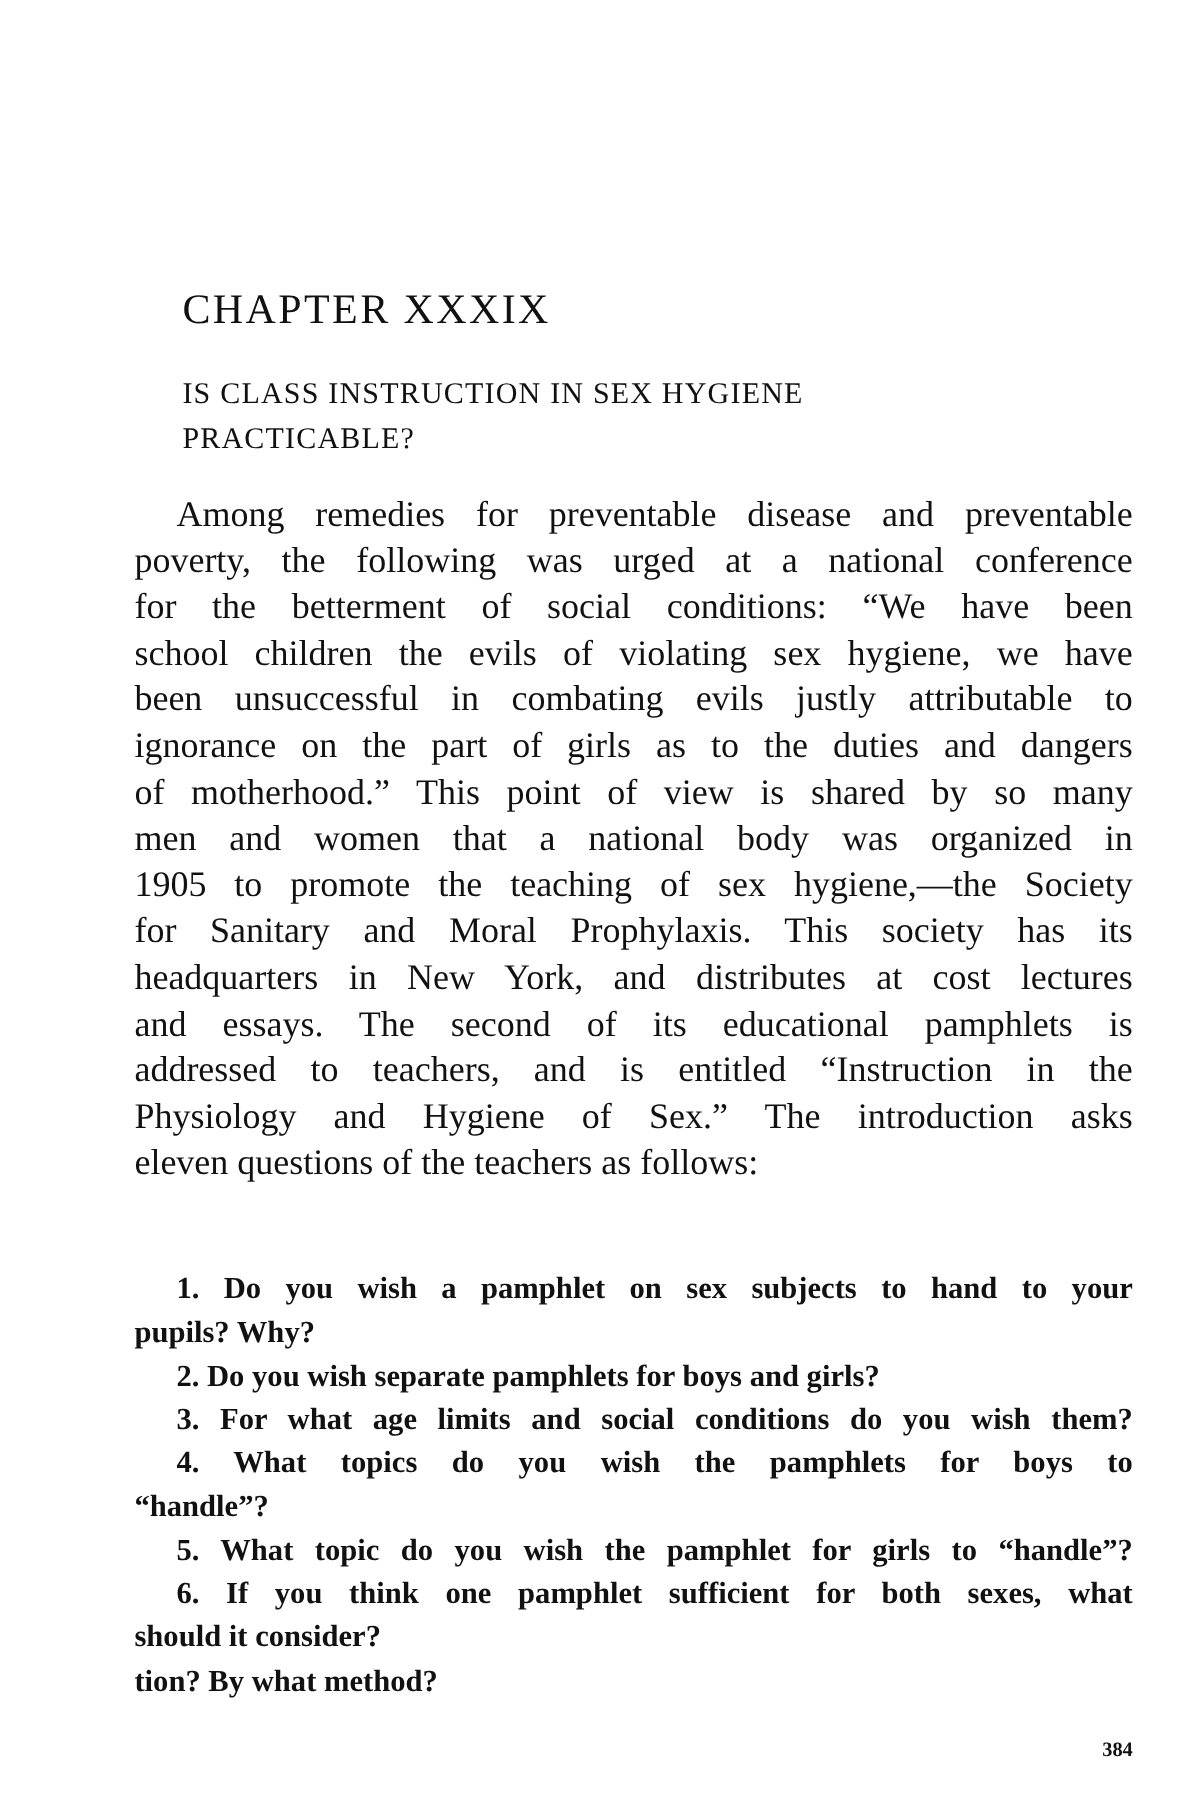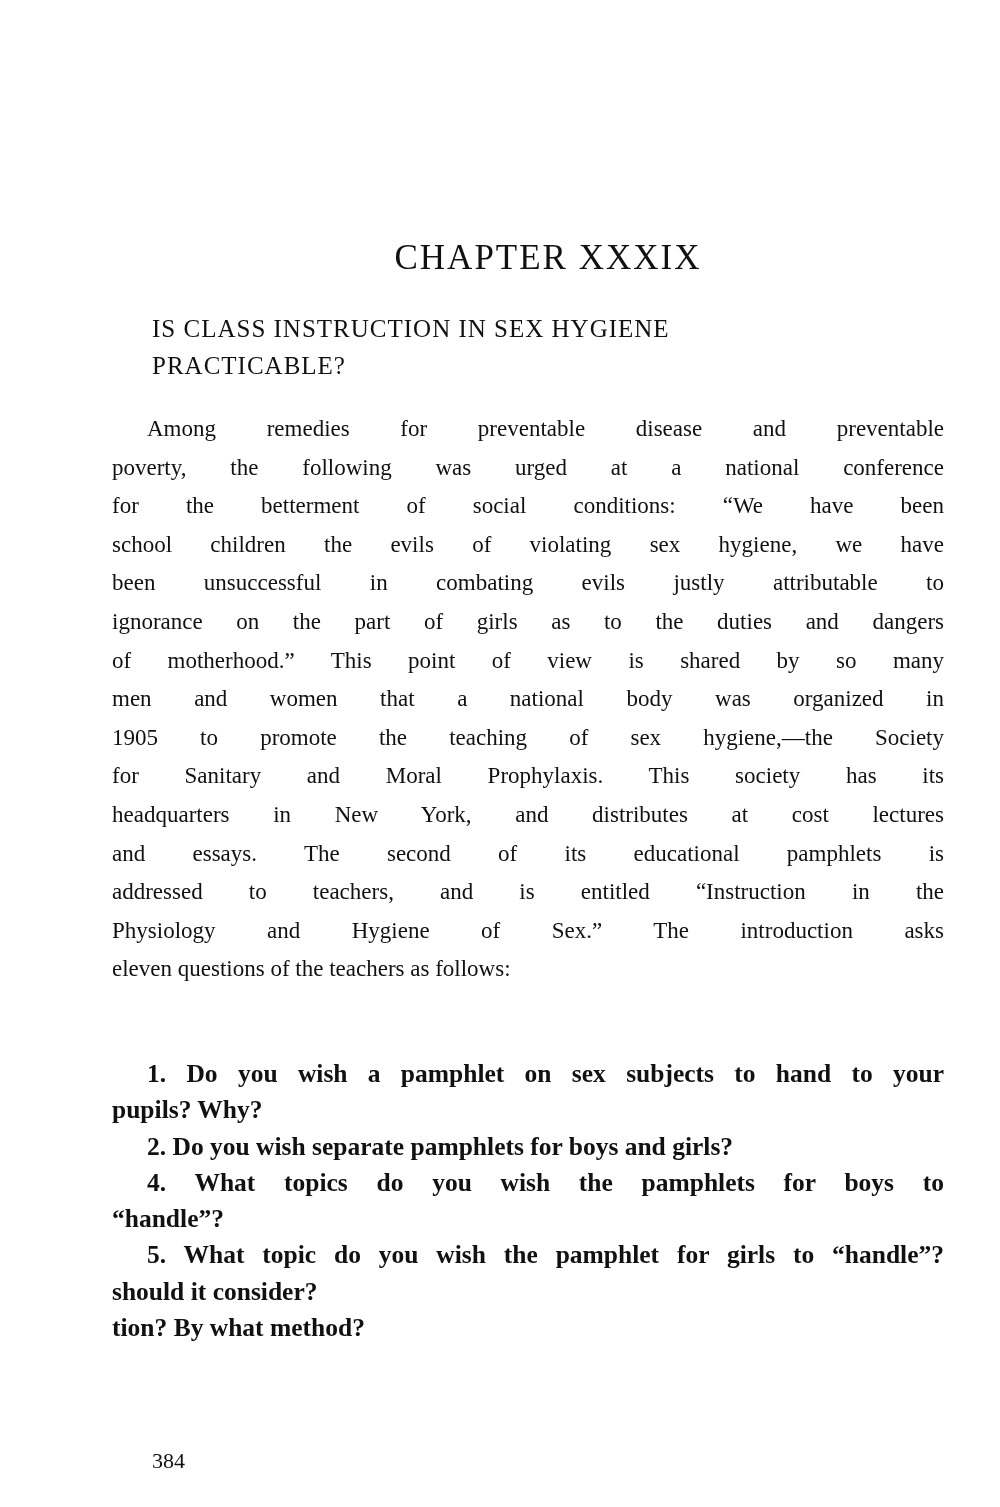--- a/index.html
+++ b/index.html
@@ -1,28 +1,28 @@
 <!DOCTYPE html>
 <html><head>
   <meta charset="utf-8">
   <style>
     html, body { margin: 0; padding: 0; background: #ffffff; }
     body { width: 1000px; height: 1507px; position: relative; overflow: hidden; color: #111; font-family: "Liberation Serif", "DejaVu Serif", serif; }
     .page { position: absolute; left: 112px; top: 0; width: 832px; }
-    .chapter { position: absolute; left: 0; top: 236px; width: 832px; text-align: center; font-size: 35px; letter-spacing: 2px; line-height: 44px; padding-left: 40px; box-sizing: border-box; }
+    .chapter { position: absolute; left: 0; top: 236px; width: 832px; text-align: left; font-size: 35px; letter-spacing: 2px; line-height: 44px; padding-left: 40px; box-sizing: border-box; }
     .subtitle { position: absolute; left: 0; top: 310px; width: 832px; font-size: 25px; letter-spacing: 1px; line-height: 37px; padding-left: 40px; box-sizing: border-box; }
     .body-lines { position: absolute; left: 0; top: 410px; width: 832px; }
-    .line { display: block; height: 38.6px; line-height: 38.6px; font-size: 23px; text-align: justify; text-align-last: justify; white-space: nowrap; }
+    .line { display: block; height: 38.6px; line-height: 38.6px; font-size: 30px; text-align: justify; text-align-last: justify; white-space: nowrap; }
     .line.indent { padding-left: 35px; }
     .line.last { text-align-last: left; }
     .list-lines { position: absolute; left: 0; top: 1056px; width: 832px; }
     .qline { display: block; height: 36.3px; line-height: 36.3px; font-size: 25.5px; text-align: justify; text-align-last: justify; white-space: nowrap; font-weight: bold; }
     .qline.indent { padding-left: 35px; }
     .qline.last { text-align-last: left; }
-    .page-number { position: absolute; left: 0; top: 1448px; width: 832px; text-align: left; font-size: 22px; padding-left: 40px; box-sizing: border-box; }
+    .page-number { position: absolute; left: 0; top: 1448px; width: 832px; text-align: right; font-size: 17px; padding-left: 40px; box-sizing: border-box; font-weight: bold; }
   </style>
 </head>
 <body>
 
 <div class="page">
   <div class="chapter">CHAPTER XXXIX</div>
   <div class="subtitle">
     <div>IS CLASS INSTRUCTION IN SEX HYGIENE</div>
     <div>PRACTICABLE?</div>
   </div>
@@ -42,21 +42,23 @@
     <span class="line">and essays. The second of its educational pamphlets is</span>
     <span class="line">addressed to teachers, and is entitled “Instruction in the</span>
     <span class="line">Physiology and Hygiene of Sex.” The introduction asks</span>
     <span class="line last">eleven questions of the teachers as follows:</span>
   </div>
 
   <div class="list-lines">
     <span class="qline indent">1. Do you wish a pamphlet on sex subjects to hand to your</span>
     <span class="qline last">pupils? Why?</span>
     <span class="qline indent last">2. Do you wish separate pamphlets for boys and girls?</span>
+    <span class="qline indent">3. For what age limits and social conditions do you wish them?</span>
     <span class="qline indent">4. What topics do you wish the pamphlets for boys to</span>
     <span class="qline last">“handle”?</span>
     <span class="qline indent">5. What topic do you wish the pamphlet for girls to “handle”?</span>
+    <span class="qline indent">6. If you think one pamphlet sufficient for both sexes, what</span>
     <span class="qline last">should it consider?</span>
     <span class="qline last">tion? By what method?</span>
   </div>
 
   <div class="page-number">384</div>
 </div>
 
 </body></html>

